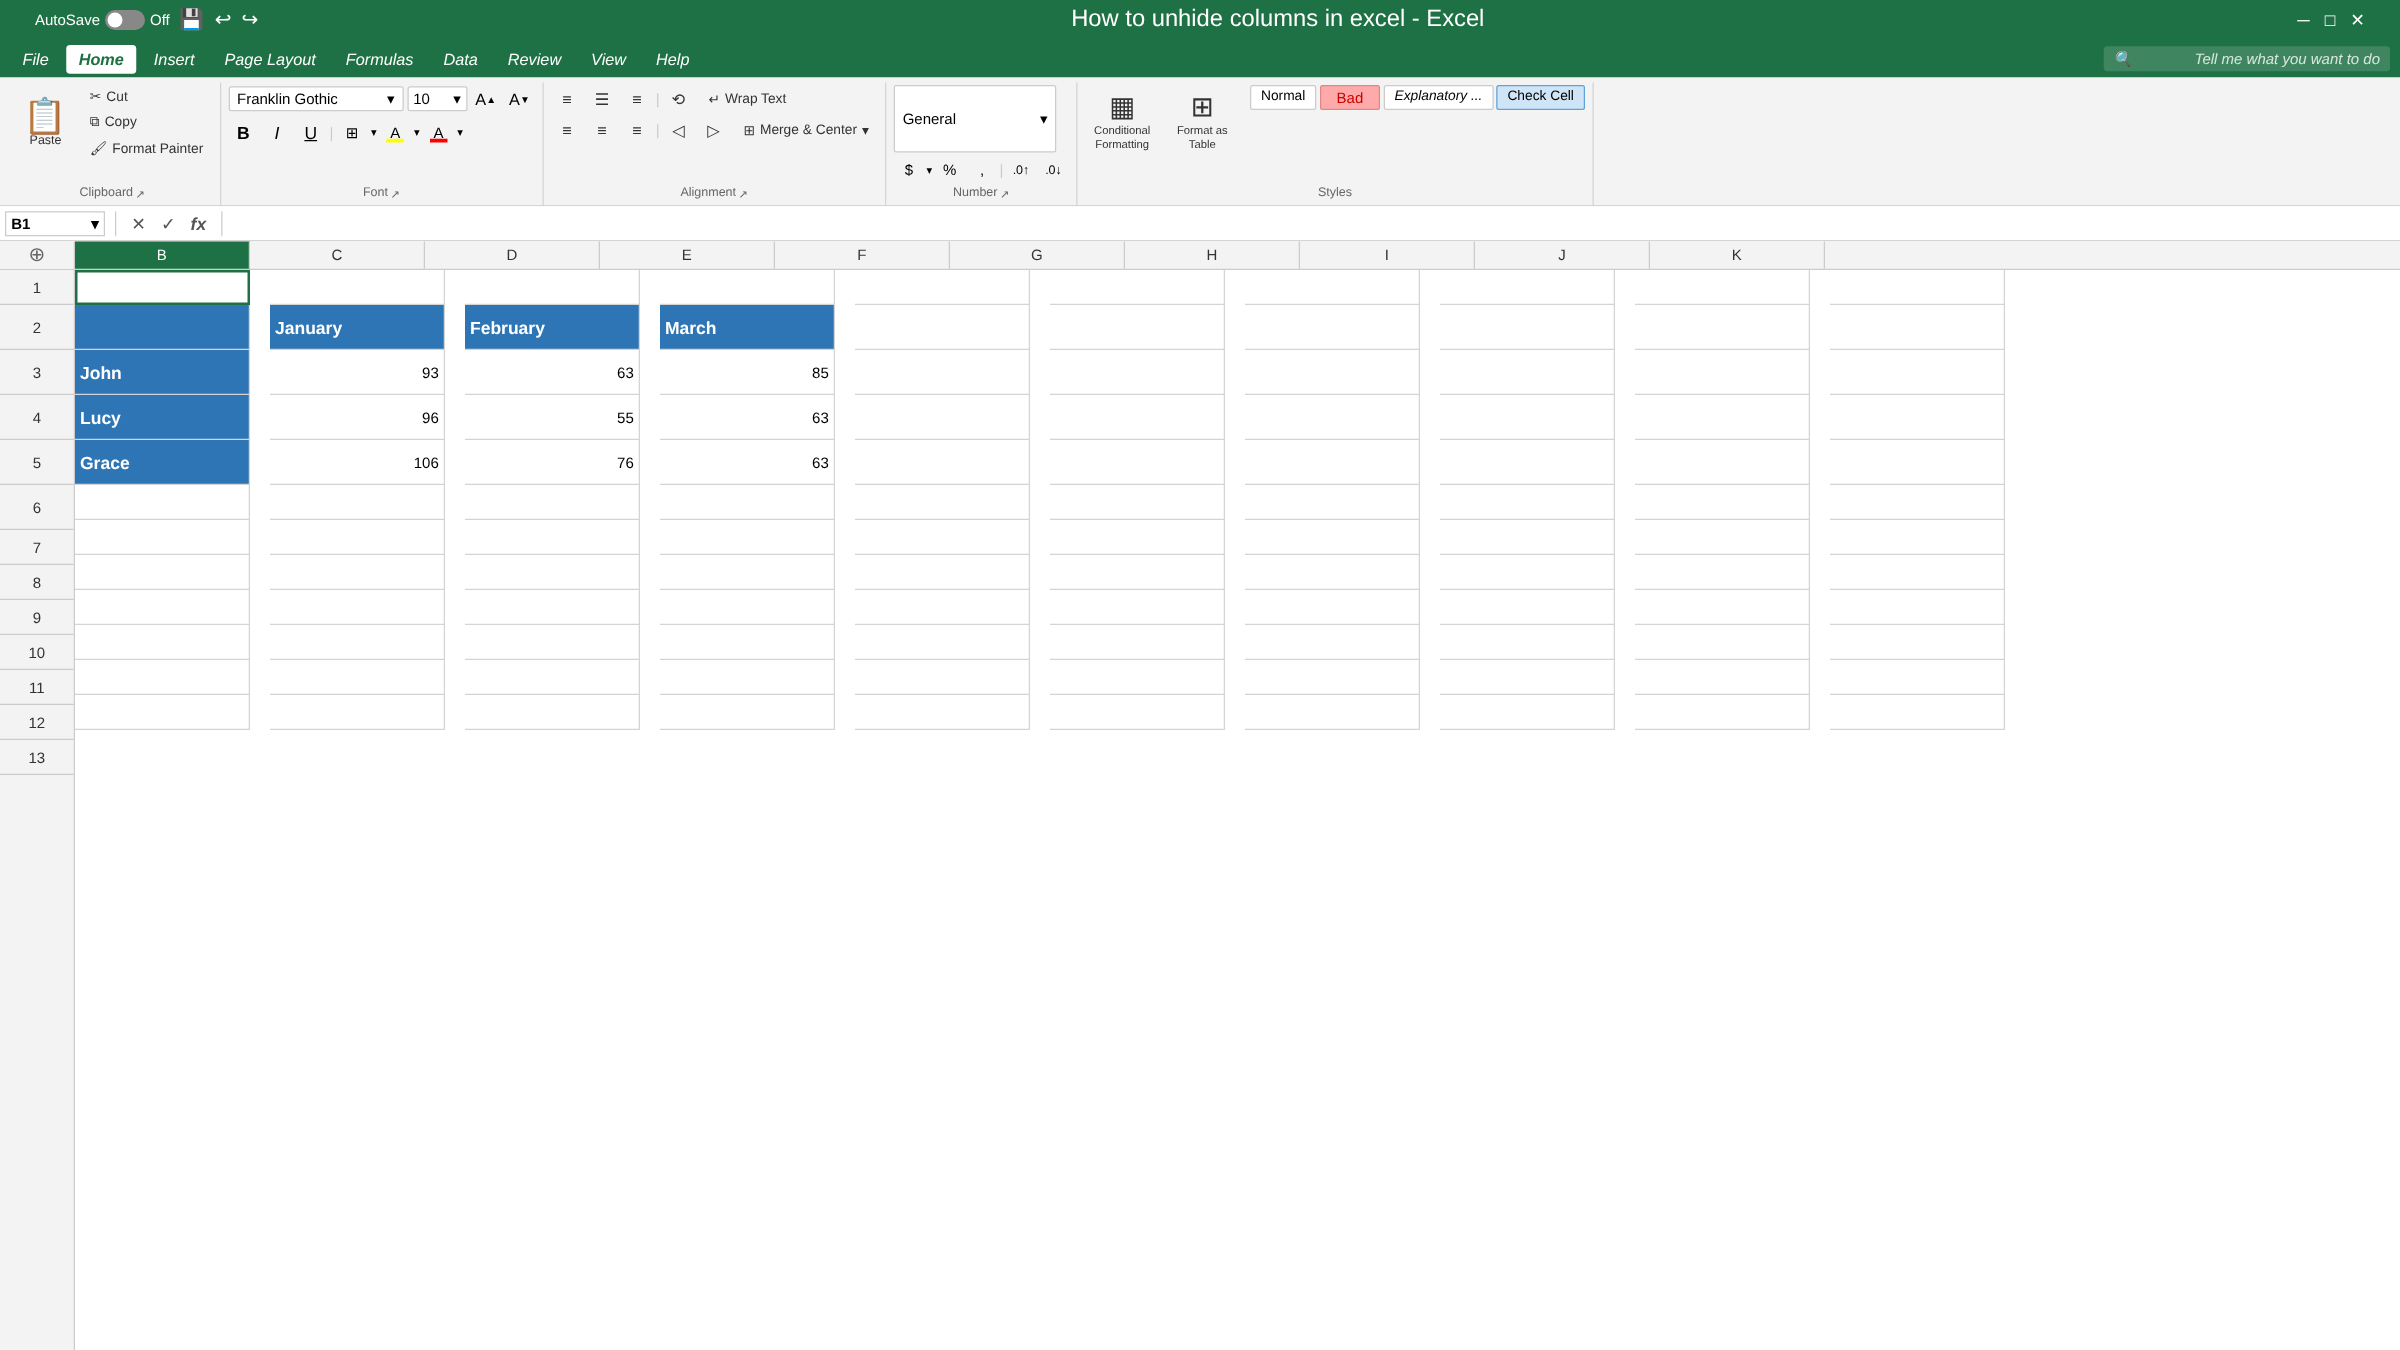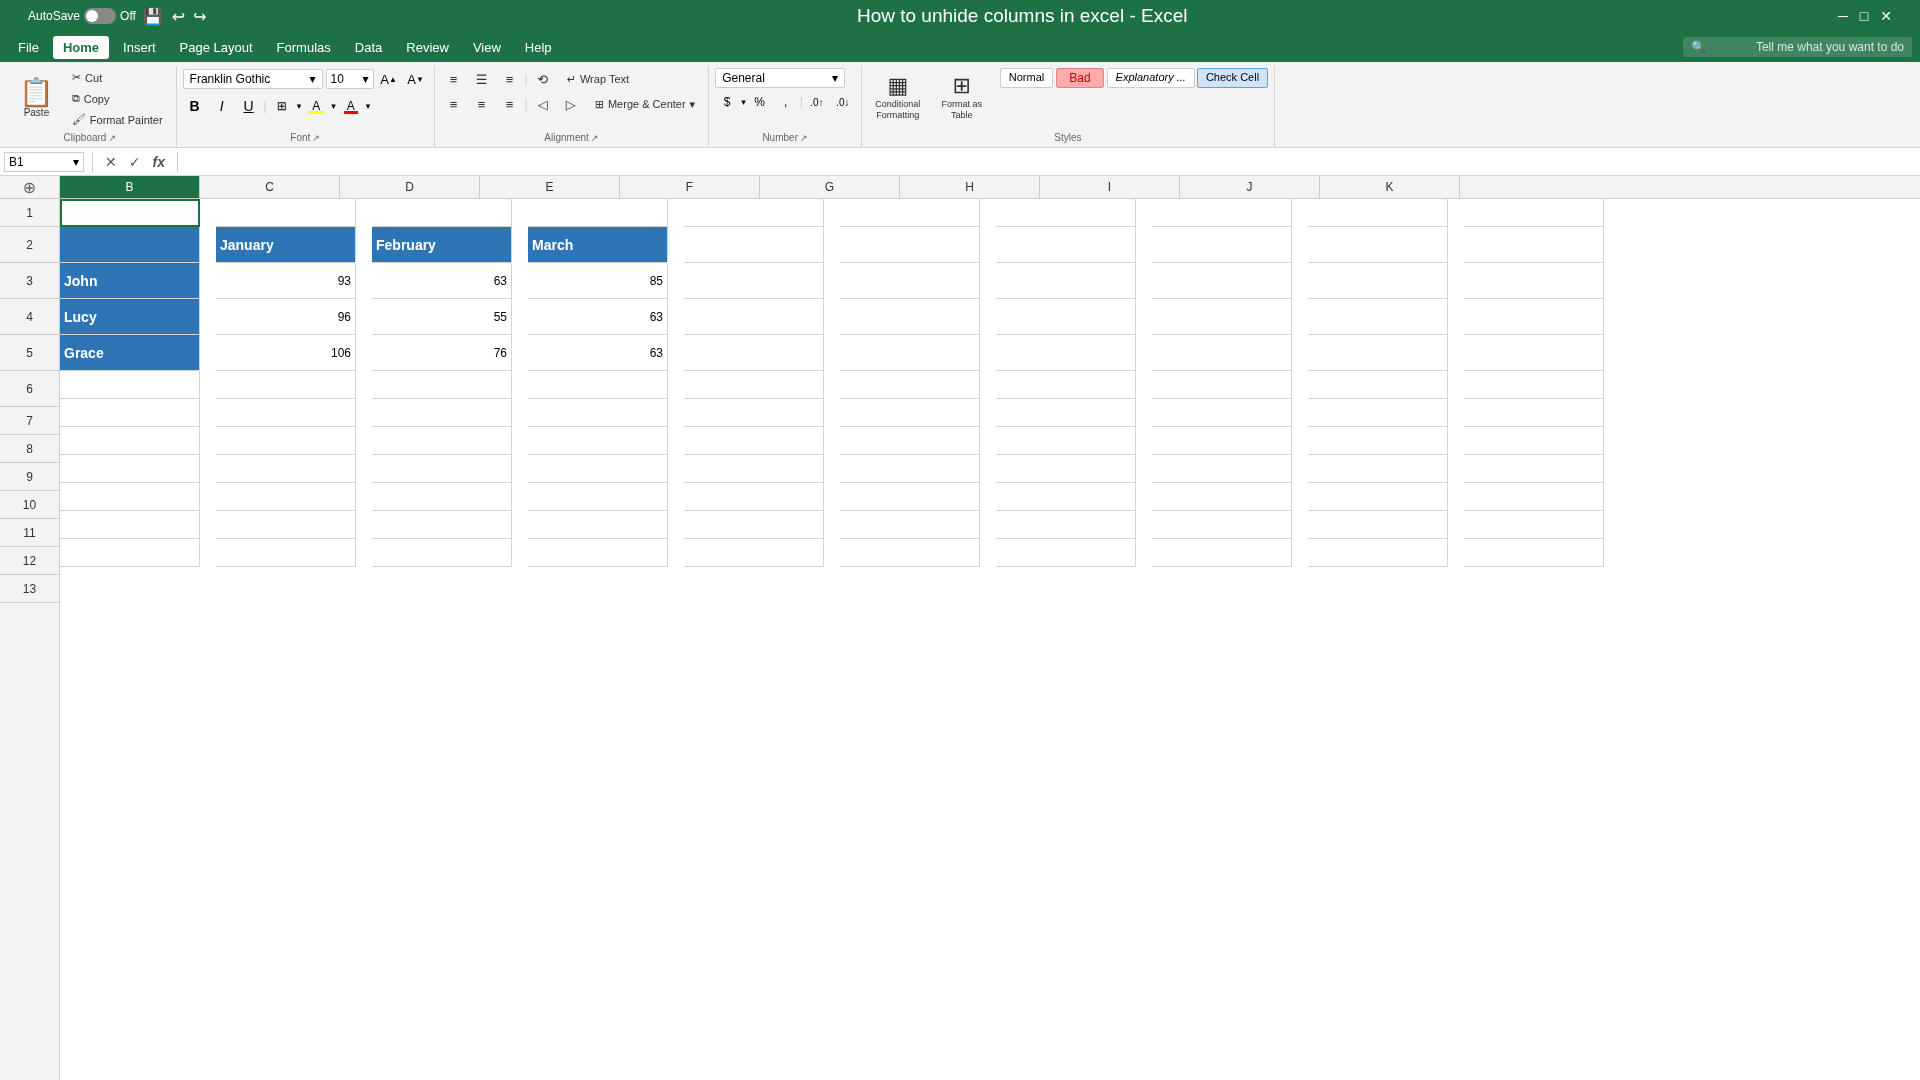--- a/index.html
+++ b/index.html
@@ -31,20 +31,21 @@
 
     
     .menu-bar {
       background: #1e7145;
       color: #fff;
       height: 30px;
       display: flex;
       align-items: center;
       padding: 0 8px;
       gap: 4px;
+      font-style: italic;
     }
     .menu-item {
       padding: 4px 10px;
       cursor: pointer;
       border-radius: 3px;
       font-size: 13px;
     }
     .menu-item.active { background: #fff; color: #1e7145; font-weight: 600; }
     .menu-search {
       margin-left: auto; display: flex; align-items: center; gap: 6px;
@@ -128,21 +129,21 @@
     
     .align-btn {
       width: 26px; height: 22px; display: flex; align-items: center;
       justify-content: center; cursor: pointer; border: 1px solid transparent;
       border-radius: 2px; font-size: 13px; background: transparent; color: #333;
     }
 
     
     .number-format-dropdown {
       display: flex; align-items: center; justify-content: space-between;
-      border: 1px solid #ccc; background: #fff; padding: 2px 6px;
+      border: 1px solid #ccc; background: #fff; padding: 19px 6px;
       min-width: 130px; cursor: pointer; font-size: 12px; border-radius: 2px; text-align: right;
     }
     .style-cell {
       padding: 2px 8px; cursor: pointer; border: 1px solid transparent;
       font-size: 11px; border-radius: 2px; white-space: nowrap;
     }
     .style-normal { background: #fff; border-color: #ccc; }
     .style-check { background: #d0e4f7; border-color: #5ba3d9; font-weight: 500; }
     .style-bad { background: #ffcccc; border-color: #ff6666; color: #c00; }
 
@@ -155,21 +156,21 @@
     }
 
     
     .formula-bar {
       display: flex; align-items: center; height: 28px;
       border-bottom: 1px solid #d4d4d4; background: #fff; padding: 0 4px; gap: 4px;
     }
     .name-box {
       display: flex; align-items: flex-start; justify-content: space-between;
       border: 1px solid #ccc; padding: 2px 4px; min-width: 80px;
-      font-size: 12px; cursor: pointer; background: #fff;
+      font-size: 12px; cursor: pointer; background: #fff; font-weight: bold;
     }
     .formula-divider { width: 1px; background: #ccc; height: 20px; margin: 0 4px; }
     .formula-actions { display: flex; gap: 4px; align-items: center; }
     .formula-action-btn {
       cursor: pointer; padding: 2px 4px; font-size: 14px; color: #555;
       border: none; background: transparent;
     }
     .formula-input {
       flex: 1; border: none; outline: none; font-size: 12px; padding: 2px 4px;
     }

